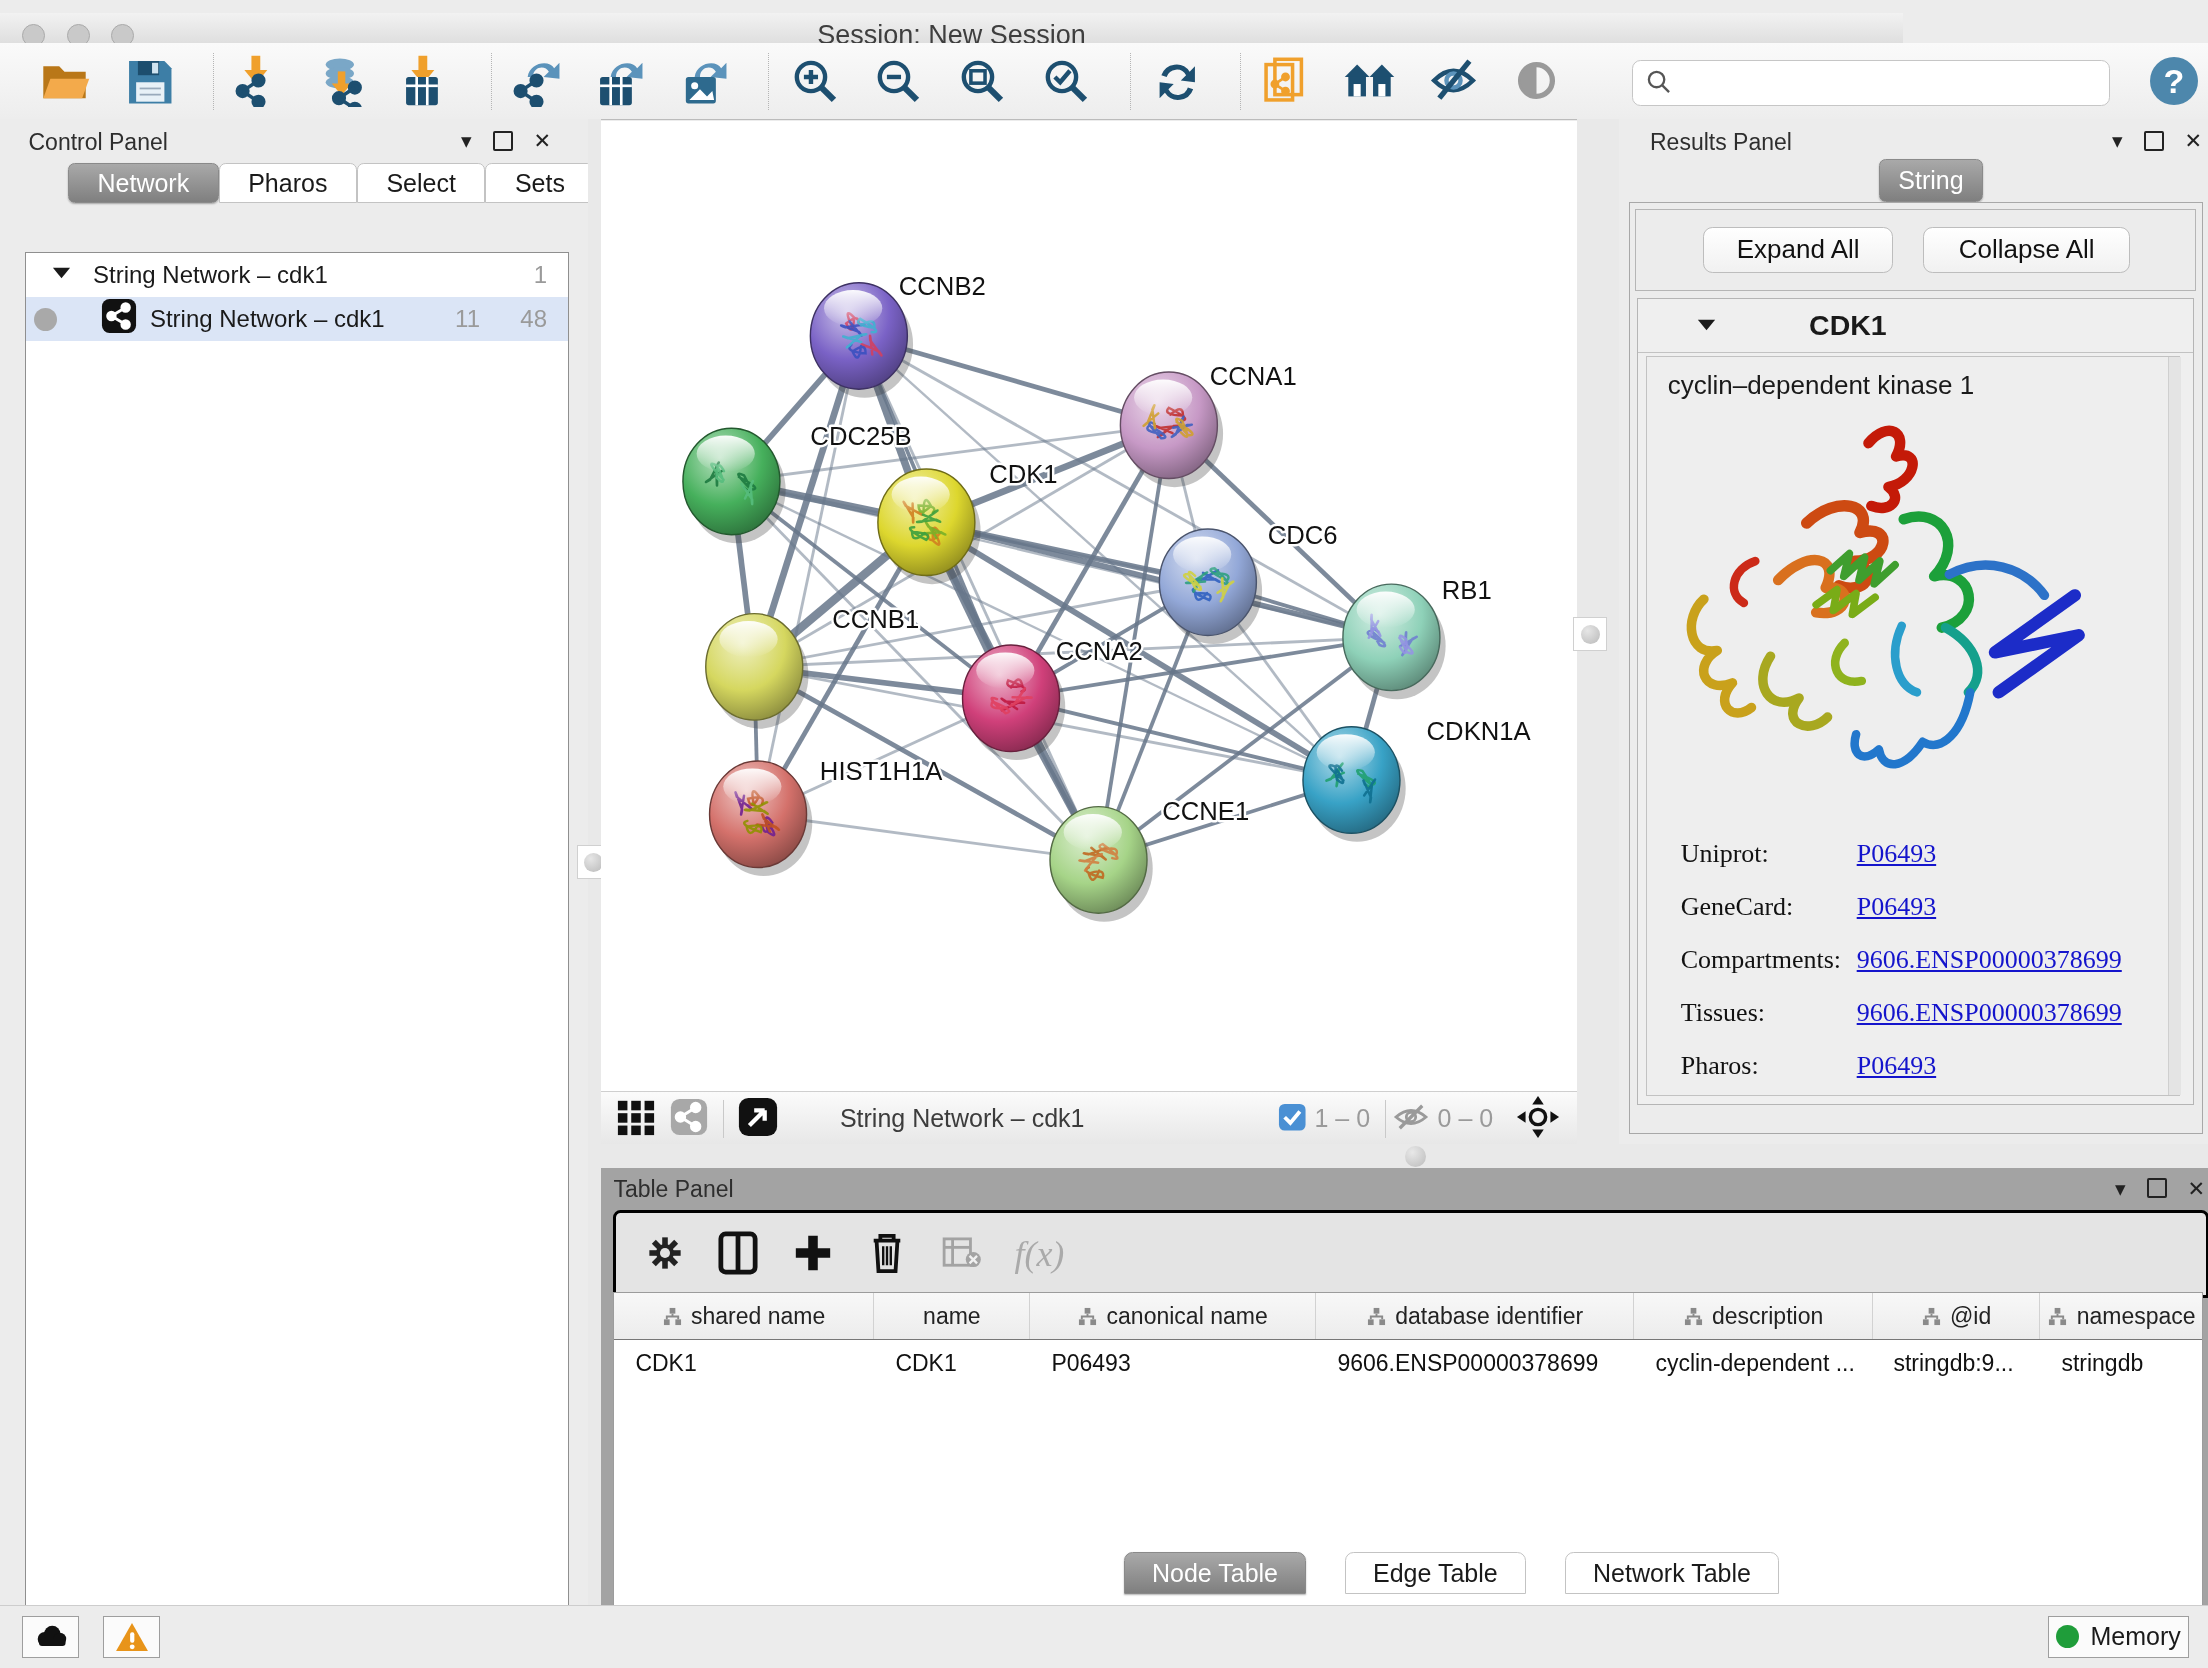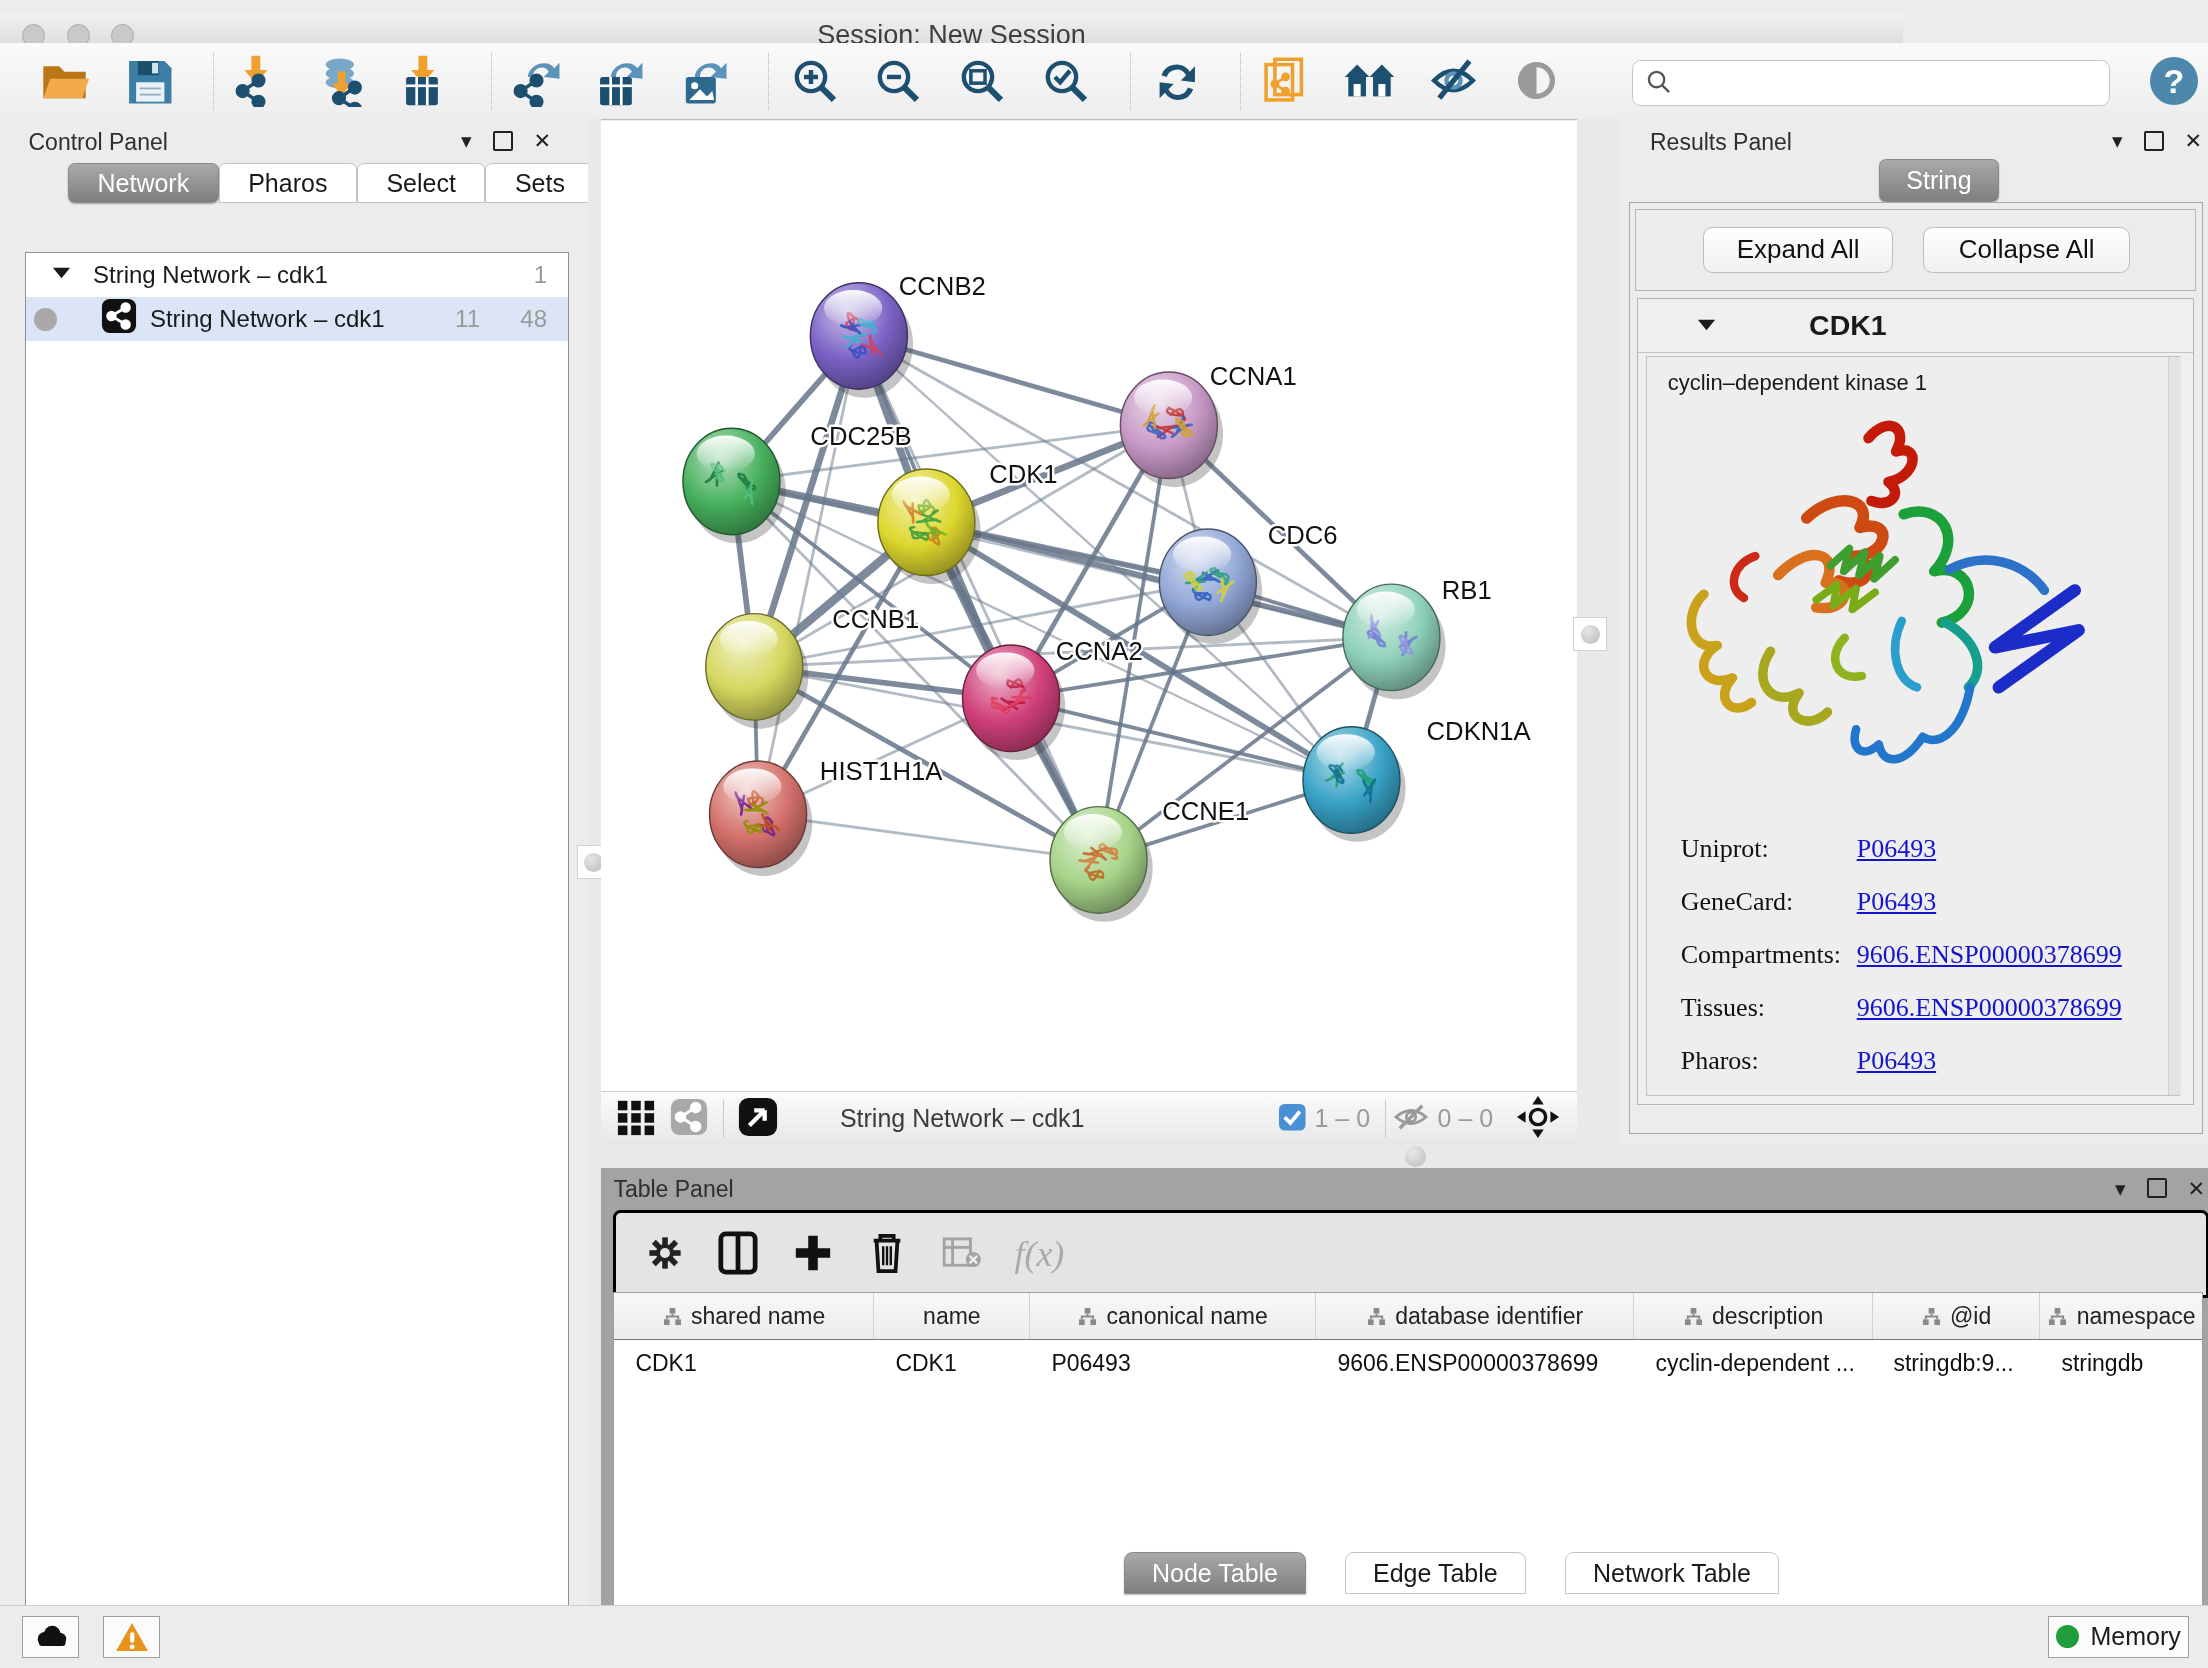--- a/index.html
+++ b/index.html
@@ -677,36 +677,36 @@
       background:radial-gradient(circle at 35% 30%,#e8e8e8,#bbb);"></div>
   </div>
 
   <div id="results-panel">
     <div class="panel-title" style="position:absolute;left:31px;top:9.5px">Results Panel</div>
     <div class="win-controls" style="left:493px;top:11.4px" id="rp-controls">
         <span class="wc">▾</span>
         <span class="wc-box"></span>
         <span class="wc" style="font-weight:bold">✕</span>
       </div>
-    <div class="tab sel" style="position:absolute;left:260px;top:40px;width:120px;height:43px">String</div>
+    <div class="tab sel" style="position:absolute;left:260px;top:40px;width:104px;height:43px">String</div>
     <div id="rp-box">
       <div style="position:absolute;left:5.7px;top:5.7px;right:5.7px;height:80px;border:1.9px solid #b5b5b5;background:#ececec;">
         <div class="rp-btn" style="position:absolute;left:67px;top:17px;width:188px">Expand All</div>
         <div class="rp-btn" style="position:absolute;left:287px;top:17px;width:205px">Collapse All</div>
       </div>
       <div id="rp-card">
         <div style="position:absolute;left:0;top:0;right:0;height:53px;border-bottom:1.9px solid #c2c2c2;display:flex;align-items:center;">
           <span style="margin-left:57px">
             <svg width="23" height="23" viewBox="0 0 24 24">
                 <polygon points="3,7 21,7 12,18" fill="#1a1a1a"></polygon>
               </svg></span>
           <span style="margin-left:91px;font-size:28.5px;font-weight:bold">CDK1</span>
         </div>
         <div id="rp-card-inner">
-          <div style="font-size:22px;margin:13.3px 0 0 21px">cyclin–dependent kinase 1</div>
+          <div style="font-size:26px;margin:13.3px 0 0 21px">cyclin–dependent kinase 1</div>
           <svg width="447" height="409" viewBox="0 0 470 430" style="display:block;margin:5.7px 0 0 17px">
             <g fill="none" stroke-linecap="round" stroke-linejoin="round">
               <path d="M215 38 C235 14 258 26 244 52 C272 44 264 80 236 84 C252 96 238 112 218 104" stroke="#c41a08" stroke-width="11"></path>
               <path d="M150 122 C182 92 222 102 206 132 C242 122 236 162 200 162 C228 174 210 198 184 188" stroke="#cd4a12" stroke-width="12"></path>
               <path d="M120 182 C150 150 186 156 170 190 C200 186 196 222 160 216" stroke="#d9701e" stroke-width="11"></path>
               <path d="M96 162 C72 170 66 196 84 206" stroke="#cc2a18" stroke-width="9"></path>
               <path d="M42 202 C20 222 26 262 56 256 C30 272 42 302 72 290 C52 312 72 332 92 316" stroke="#c9a11b" stroke-width="10"></path>
               <path d="M112 262 C92 292 112 322 142 306 C122 332 152 346 172 326" stroke="#a8a820" stroke-width="10"></path>
               <path d="M190 248 C170 268 182 294 208 288" stroke="#8fb31e" stroke-width="9"></path>
               <path d="M175 172 l20 -18 l-6 24 l22 -20 l-6 24 l22 -20 l-6 24 l22 -20" stroke="#3f9e2e" stroke-width="8"></path>

